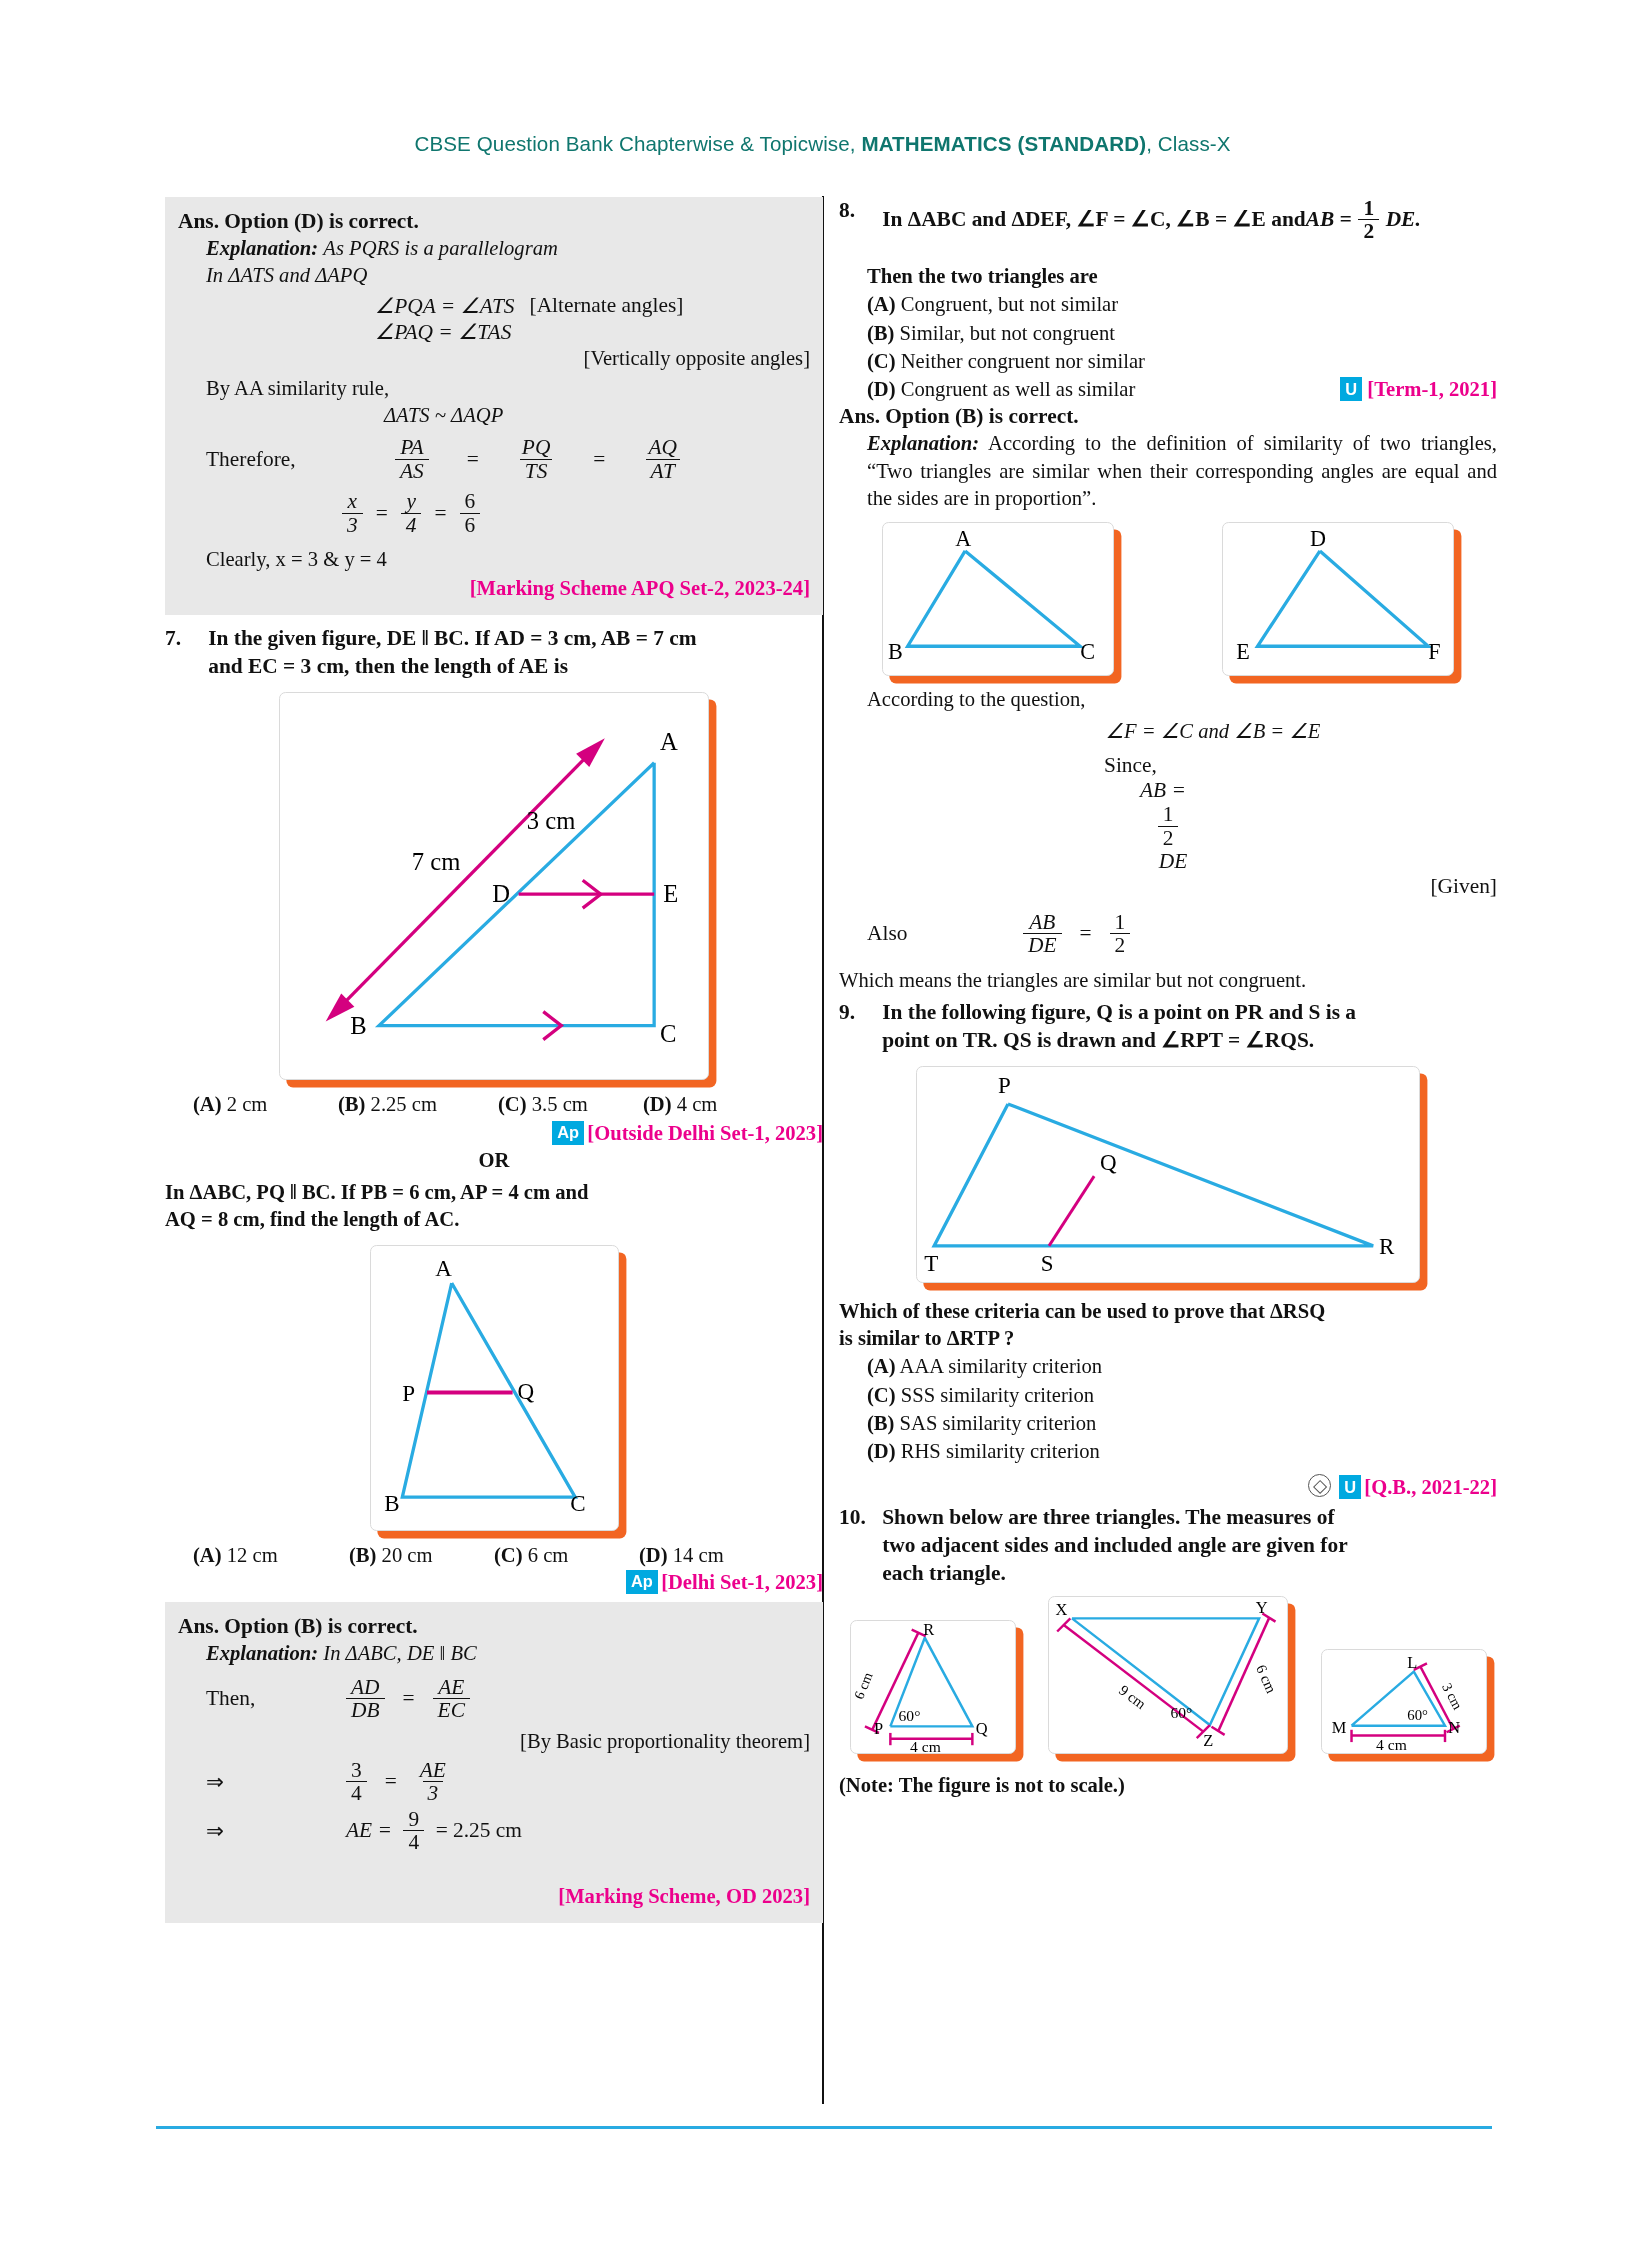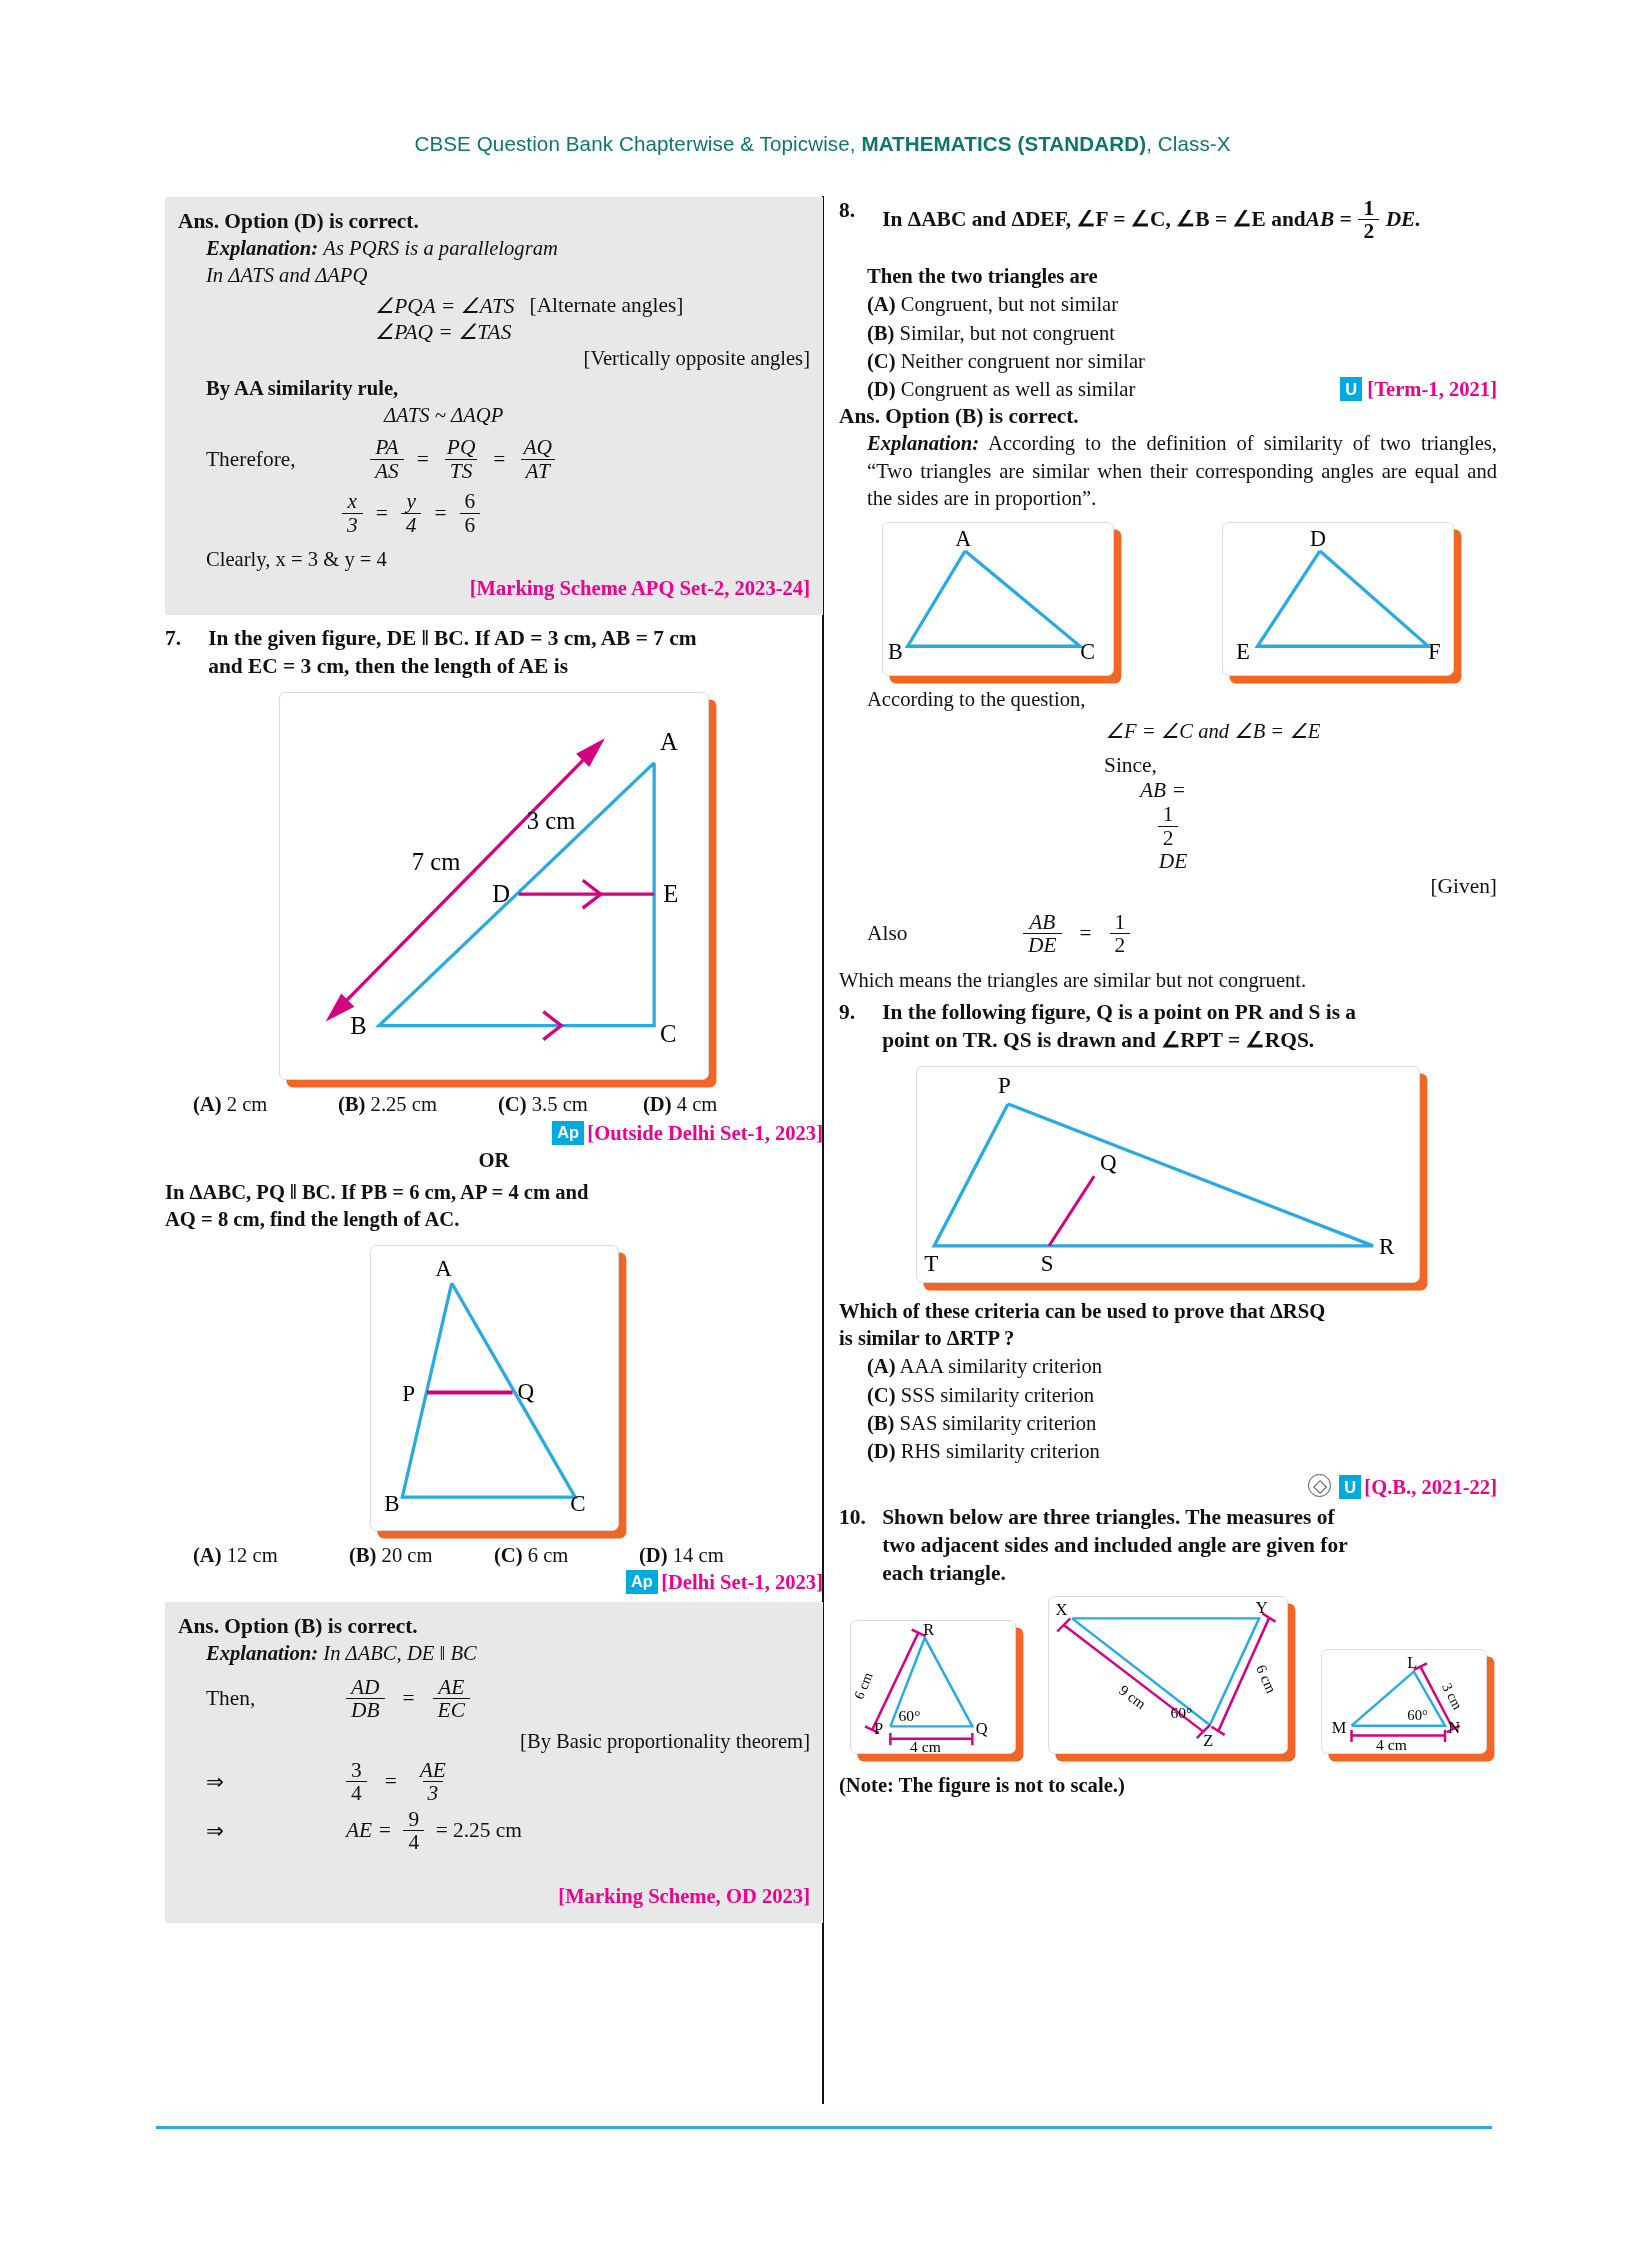--- a/index.html
+++ b/index.html
@@ -111,24 +111,24 @@
 
       <div class="eqline" style="margin-top:3.3px;">
         <span style="margin-left:197px;" class="ital">∠PQA  =  ∠ATS</span>
         <span style="margin-left:15px;">[Alternate angles]</span>
       </div>
       <div class="eqline">
         <span style="margin-left:197px;" class="ital">∠PAQ = ∠TAS</span>
       </div>
       <div class="t right">[Vertically opposite angles]</div>
 
-      <div class="t indent" style="margin-top:3.3px;font-weight:bold;">By AA similarity rule,</div>
+      <div class="t indent" style="margin-top:3.3px;">By AA similarity rule,</div>
       <div class="t ital" style="margin-left:206px;">ΔATS ~ ΔAQP</div>
 
-      <div class="eqline" style="margin-top:6.6px;">
+      <div class="eqline" style="margin-top:6.6px;gap:25px;">
         <span class="indent" style="width:164px;flex:none;">Therefore,</span>
         <span class="frac ital">
           <span class="num">PA</span>
           <span class="den">AS</span>
         </span>
         <span style="margin:0 13px;">=</span>
         <span class="frac ital">
           <span class="num">PQ</span>
           <span class="den">TS</span>
         </span>

